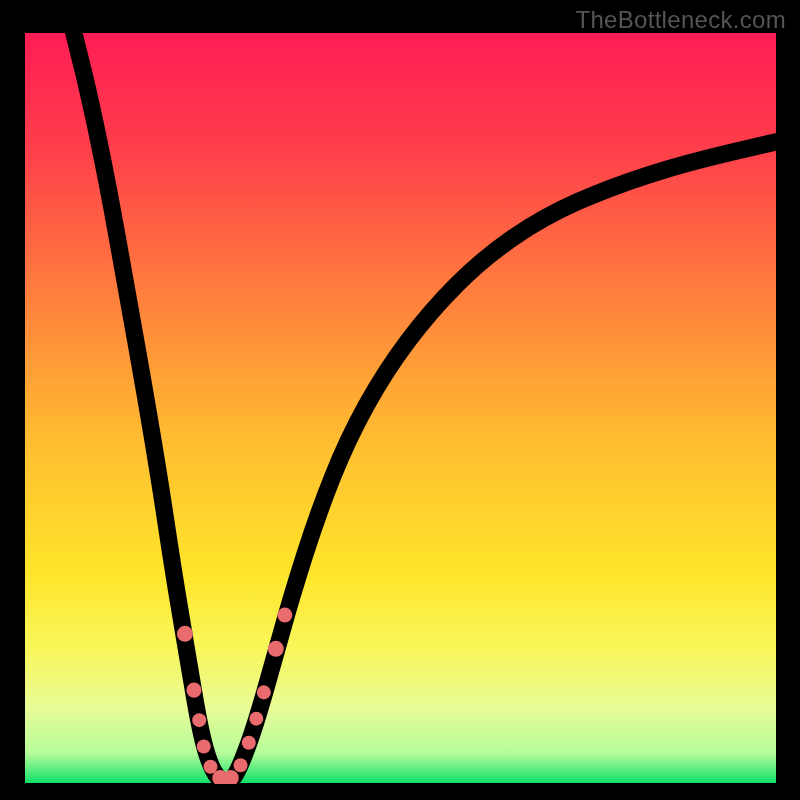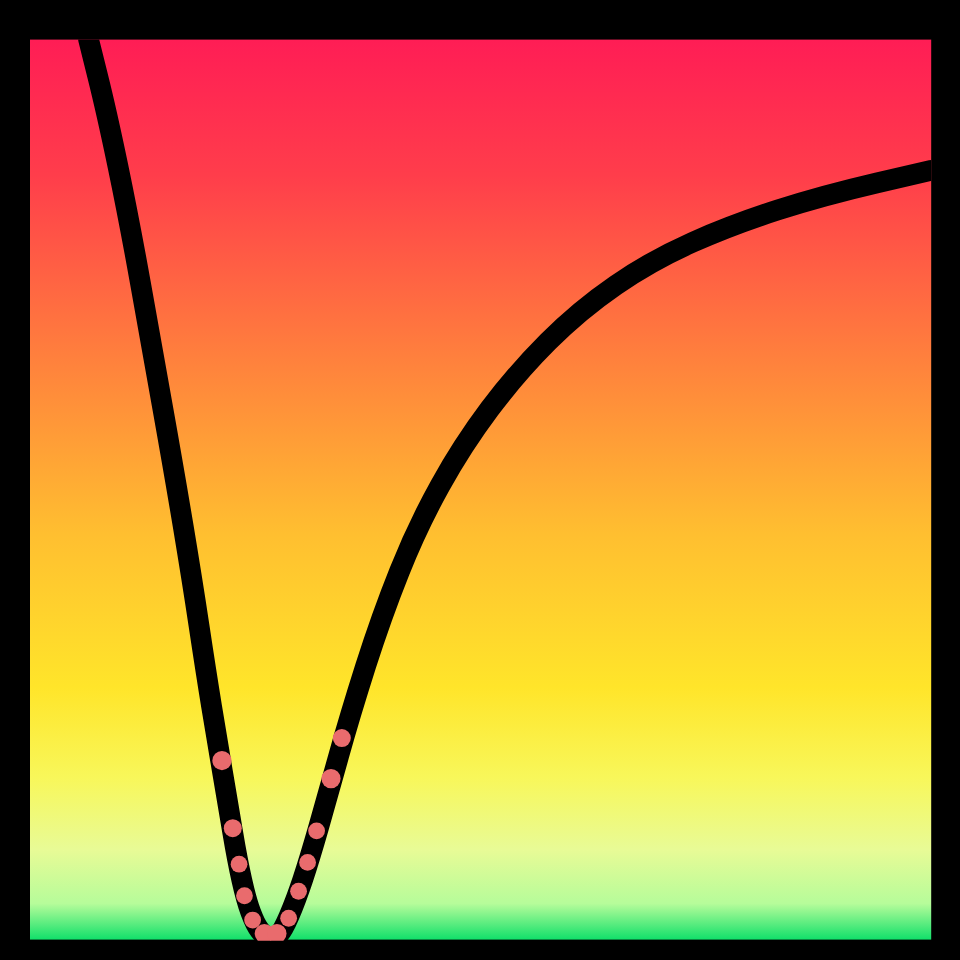--- a/index.html
+++ b/index.html
@@ -74,14 +74,15 @@
           <ellipse cx="29.8" cy="94.5" rx="0.9320905459387484" ry="0.9333333333333333" class="marker"></ellipse>
           <ellipse cx="30.8" cy="91.3" rx="0.9320905459387484" ry="0.9333333333333333" class="marker"></ellipse>
           <ellipse cx="31.8" cy="87.8" rx="0.9320905459387484" ry="0.9333333333333333" class="marker"></ellipse>
           <ellipse cx="33.4" cy="82" rx="1.0652463382157125" ry="1.0666666666666667" class="marker"></ellipse>
           <ellipse cx="34.6" cy="77.5" rx="0.9986684420772305" ry="1" class="marker"></ellipse>
         </g>
     </svg>
 
   </div>
 
+  <div class="watermark">TheBottleneck.com</div>
 
 </div>
 
 </body></html>

